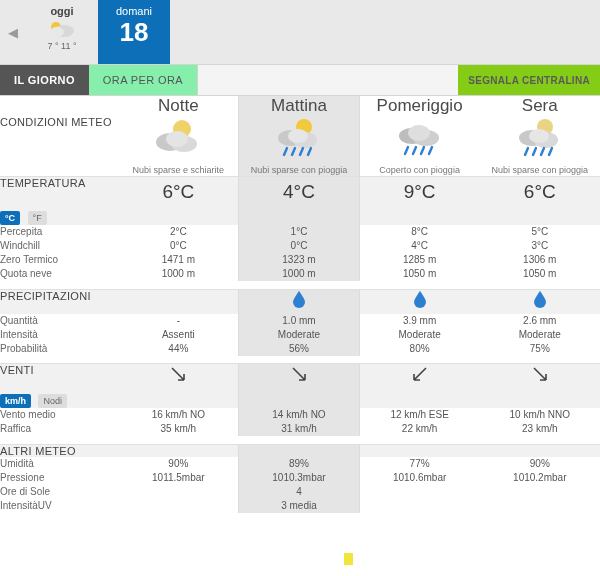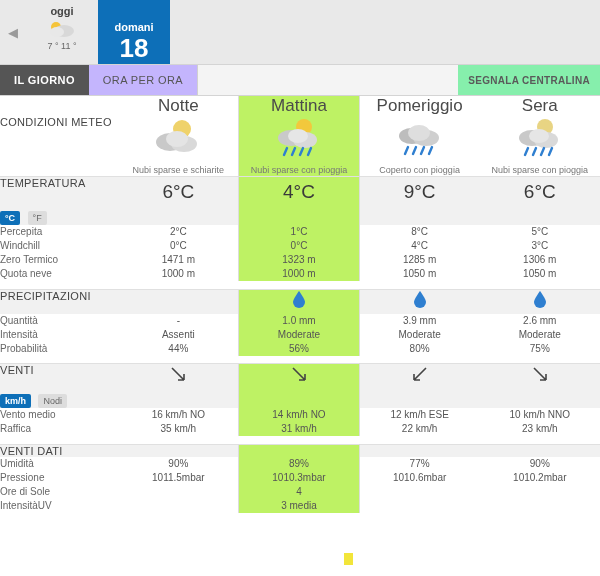--- a/index.html
+++ b/index.html
@@ -57,21 +57,21 @@
   }
   .day .dtemps {
     font-size: 9px;
     color: #666;
     line-height: 12px;
   }
   .day.active {
     background: #0d6fb8;
     color: #ffffff;
   }
-  .day.active .dlabel { color: #ffffff; font-weight: bold; margin-top: 16px; }
+  .day.active .dlabel { color: #ffffff; font-weight: normal; }
   .day.active .dnum { color: #ffffff; }
   .day.today .dlabel { font-weight: bold; }
 
   
   .tabbar {
     height: 30px;
     background: #f4f4f4;
     border-bottom: 1px solid #d4d4d4;
     display: flex;
     align-items: stretch;
@@ -86,33 +86,33 @@
     padding: 0 14px;
     box-sizing: border-box;
     cursor: pointer;
   }
   .tab.active {
     background: #555555;
     color: #ffffff;
     font-weight: bold;
   }
   .tab.inactive {
-    background: #c4b5fd;
+    background: #86efac;
     color: #555555;
     border-right: 1px solid #d0d0d0;
   }
   .segnala {
     position: absolute;
     right: 0;
     top: 0;
     height: 30px;
     display: flex;
     align-items: center;
     padding: 0 10px;
-    background: #86efac;
+    background: #84cc16;
     color: #5a5a5a;
     font-size: 10px;
     font-weight: bold;
     letter-spacing: .3px;
     box-sizing: border-box;
   }
 
   
   table.wx {
     width: 600px;
@@ -127,21 +127,21 @@
   .col-data  { width: 120px; }
 
   .hdr-cell {
     text-align: center;
     font-size: 17px;
     color: #4a4a4a;
     padding: 8px 0 4px 0;
     font-weight: normal;
   }
   .hl-col {
-    background: #bef264;
+    background: #e5e5e5;
     border-left: 1px solid #dcdcdc;
     border-right: 1px solid #dcdcdc;
   }
 
   .sec-label {
     font-size: 11px;
     font-weight: normal;
     color: #444;
     padding: 8px 0 2px 8px;
     letter-spacing: .3px;
@@ -472,21 +472,21 @@
       <td class="val">35 km/h</td>
       <td class="val hl-col">31 km/h</td>
       <td class="val">22 km/h</td>
       <td class="val">23 km/h</td>
     </tr>
     <tr style="height:8px">
           <td colspan="5"></td>
         </tr>
 
     <tr class="band band-sep">
-      <td class="sec-label">VENTI DATI</td>
+      <td class="sec-label">ALTRI METEO</td>
       <td></td>
       <td class="hl-col"></td>
       <td></td>
       <td></td>
     </tr>
     <tr>
       <td class="row-label">Umidità</td>
       <td class="val">90%</td>
       <td class="val hl-col">89%</td>
       <td class="val">77%</td>

